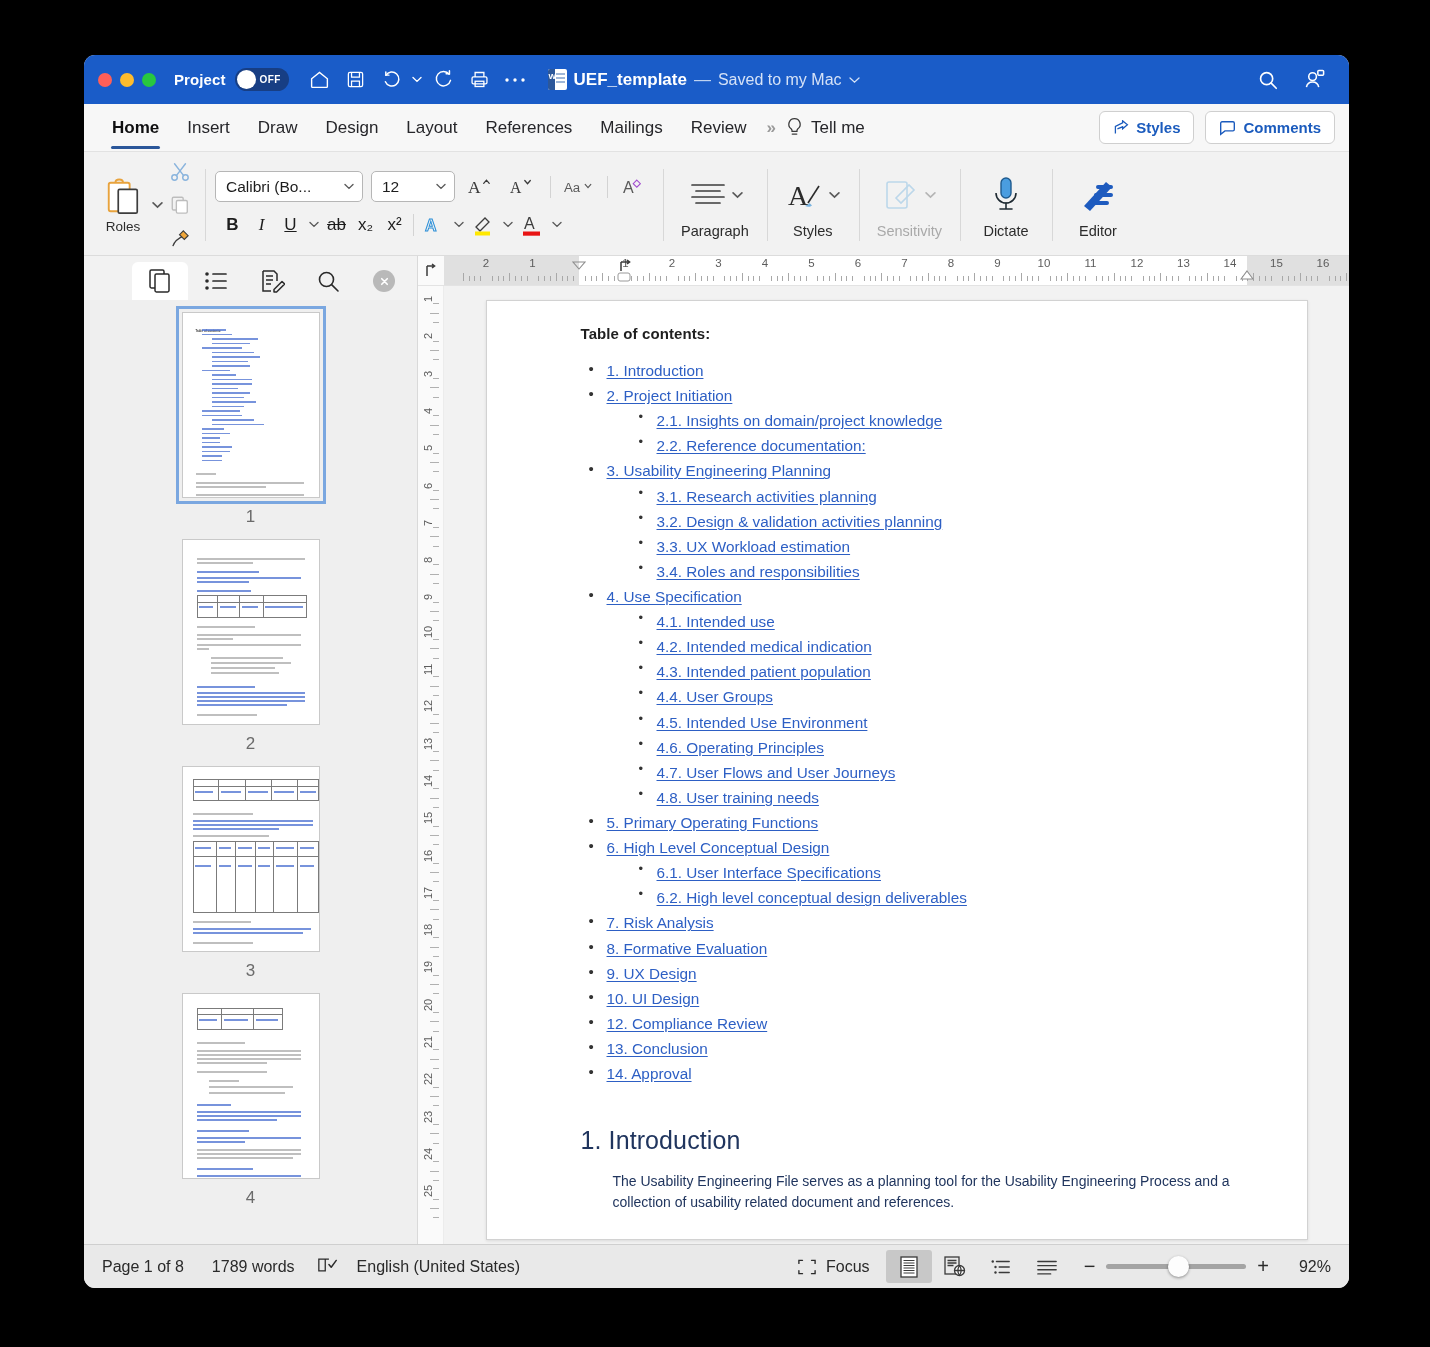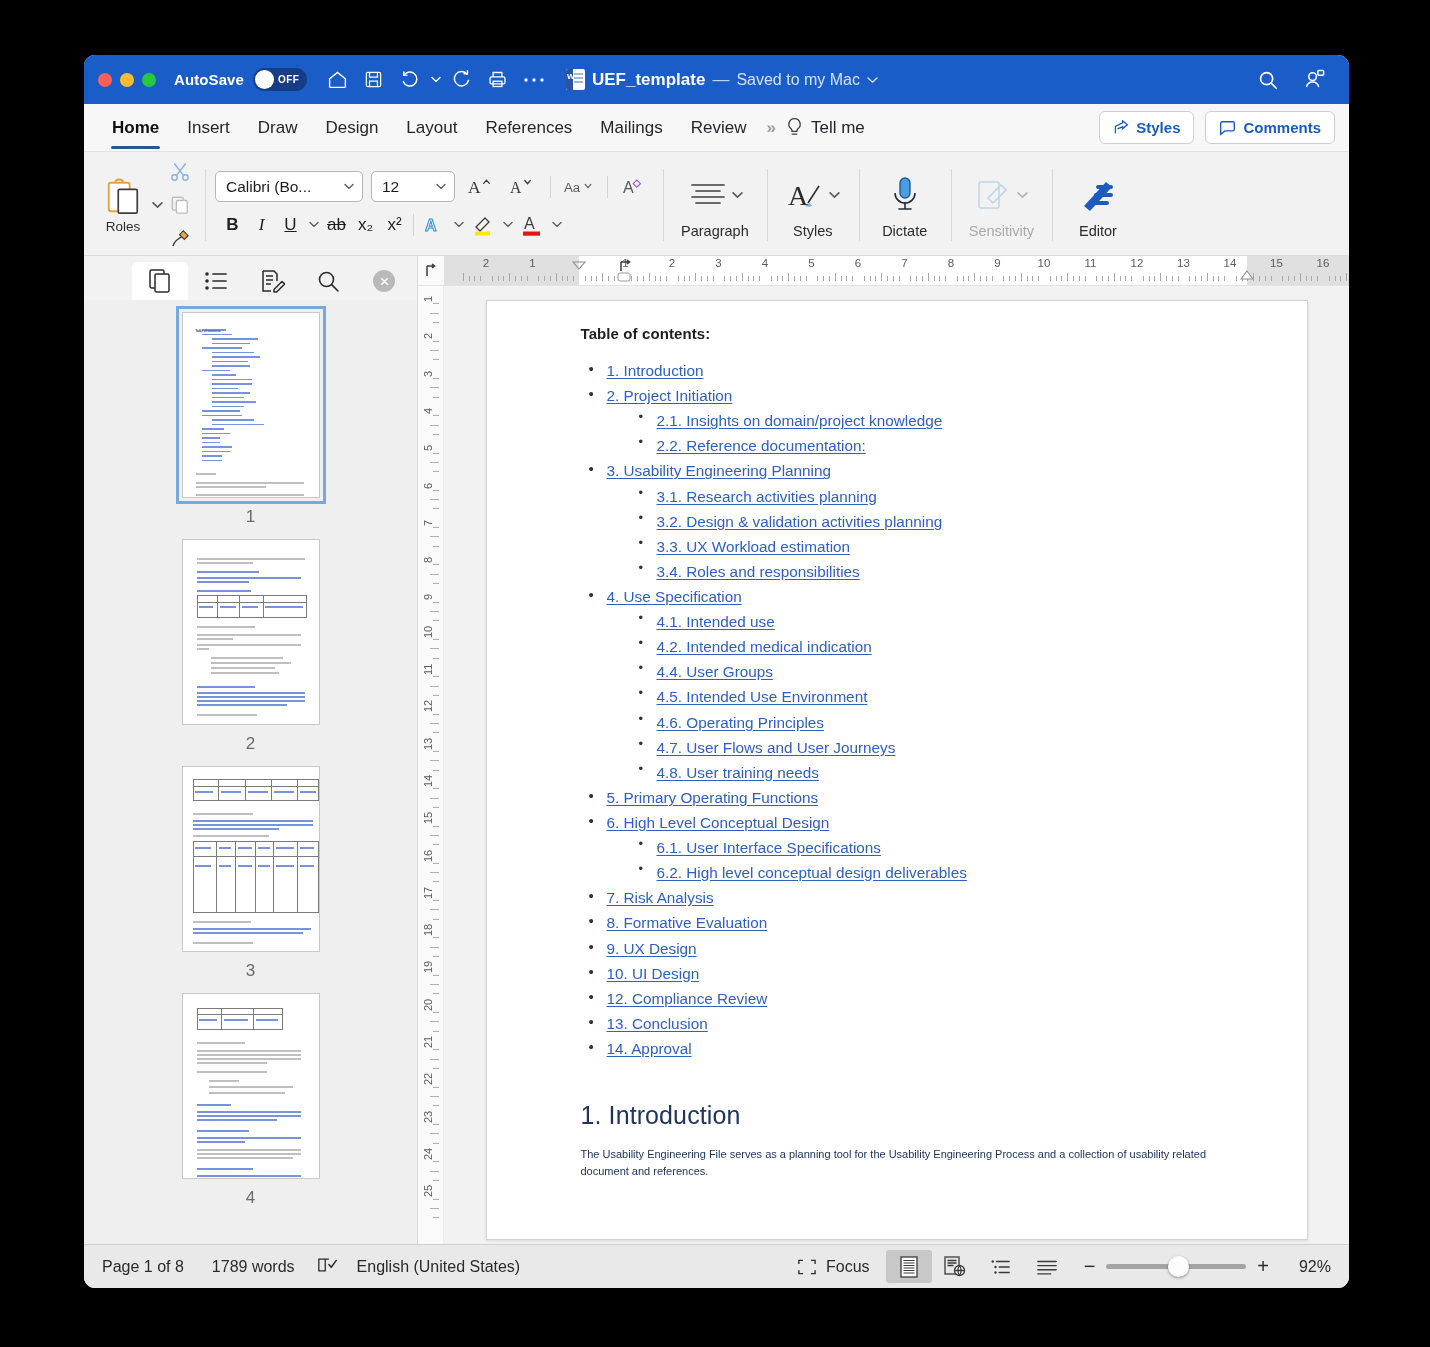--- a/index.html
+++ b/index.html
@@ -195,21 +195,21 @@
   ul.toc li::before {
     content:"•"; position:absolute; left:8px; top:-1px; color:#333; font-size:15px;
   }
   ul.toc li.l2 { padding-left:76px; }
   ul.toc li.l2::before { left:58px; font-size:13px; }
   ul.toc a {
     color:#2d5fc4; text-decoration:underline; font-size:15.3px;
     text-underline-offset:2px;
   }
   .h1 { font-size:25px; color:#20355e; font-weight:400; letter-spacing:.1px; }
-  .bodyp { font-size:11px; color:#20355e; line-height:1.52; }
+  .bodyp { font-size:14px; color:#20355e; line-height:1.52;margin-left:32px; }
 
   
   .statusbar {
     height:44px; background:#e9e9e9; border-top:1px solid #cfcfcf;
     display:flex; align-items:center; padding:0 18px; gap:0;
   }
   .sb { font-size:16px; color:#2a2a2a; }
   .sb-gap { width:28px; }
   .sb-right { margin-left:auto; display:flex; align-items:center; gap:0; }
   .viewbtn { width:46px; height:33px; display:flex; align-items:center; justify-content:center; border-radius:3px;}
@@ -226,21 +226,21 @@
 <div class="window">
 
   <div class="titlebar">
     <div class="traffic">
       <div class="tl r"></div>
       <div class="tl y"></div>
       <div class="tl g"></div>
     </div>
 
     <div class="autosave-wrap">
-      <span class="autosave-label">AutoSave</span>
+      <span class="autosave-label">Project</span>
       <div class="toggle">
         <div class="knob"></div>
         <span class="off">OFF</span>
       </div>
     </div>
 
     <div class="qa">
       <div class="qabtn">
         <svg width="21" height="21" viewBox="0 0 24 24" fill="none" stroke="#fff" stroke-width="1.6">
             <path d="M3 11.2 12 4l9 7.2V20a1 1 0 0 1-1 1H4a1 1 0 0 1-1-1z"></path>
@@ -510,44 +510,44 @@
           </svg>
           <svg width="11" height="8" viewBox="0 0 10 7">
               <path d="M1 1.6 5 5.4 9 1.6" fill="none" stroke="#5a5a5a" stroke-width="1.5" stroke-linecap="round"></path>
             </svg>
         </div>
         <span class="lbl">Styles</span>
       </div>
     </div>
 
     <div class="grp">
+      <div class="bigbtn dis">
+        <div class="ico-row">
+          <svg width="40" height="38" viewBox="0 0 40 38">
+            <rect x="5" y="6" width="20" height="26" rx="2" fill="none" stroke="#bcd7ea" stroke-width="1.6"></rect>
+            <path d="M14 22 27 9l5 5-13 13z" fill="none" stroke="#bcd7ea" stroke-width="1.6"></path>
+          </svg>
+          <svg width="11" height="8" viewBox="0 0 10 7">
+              <path d="M1 1.6 5 5.4 9 1.6" fill="none" stroke="#b5b5b5" stroke-width="1.5" stroke-linecap="round"></path>
+            </svg>
+        </div>
+        <span class="lbl">Sensitivity</span>
+      </div>
+    </div>
+
+    <div class="grp">
       <div class="bigbtn">
         <div class="ico-row">
           <svg width="30" height="40" viewBox="0 0 30 40">
             <rect x="10" y="3" width="10" height="20" rx="5" fill="#4a9de0" stroke="#1f5b8f" stroke-width="1.4"></rect>
             <path d="M5 18a10 10 0 0 0 20 0" fill="none" stroke="#1f2b33" stroke-width="1.6"></path>
             <path d="M15 28v6M9 34h12" stroke="#1f2b33" stroke-width="1.6" stroke-linecap="round"></path>
           </svg>
         </div>
         <span class="lbl">Dictate</span>
-      </div>
-    </div>
-
-    <div class="grp">
-      <div class="bigbtn dis">
-        <div class="ico-row">
-          <svg width="40" height="38" viewBox="0 0 40 38">
-            <rect x="5" y="6" width="20" height="26" rx="2" fill="none" stroke="#bcd7ea" stroke-width="1.6"></rect>
-            <path d="M14 22 27 9l5 5-13 13z" fill="none" stroke="#bcd7ea" stroke-width="1.6"></path>
-          </svg>
-          <svg width="11" height="8" viewBox="0 0 10 7">
-              <path d="M1 1.6 5 5.4 9 1.6" fill="none" stroke="#b5b5b5" stroke-width="1.5" stroke-linecap="round"></path>
-            </svg>
-        </div>
-        <span class="lbl">Sensitivity</span>
       </div>
     </div>
 
     <div class="grp">
       <div class="bigbtn">
         <div class="ico-row">
           <svg width="40" height="38" viewBox="0 0 40 38">
             <path d="M6 30 28 6l6 5-22 24z" fill="#1e5bbf"></path>
             <g stroke="#1e5bbf" stroke-width="4" stroke-linecap="round">
               <path d="M20 11h13M18 19h15M16 27h13"></path>
@@ -1082,20 +1082,21 @@
                 <li class="l2"><a>2.1. Insights on domain/project knowledge</a></li>
                 <li class="l2"><a>2.2. Reference documentation:</a></li>
                 <li class="l1"><a>3. Usability Engineering Planning</a></li>
                 <li class="l2"><a>3.1. Research activities planning</a></li>
                 <li class="l2"><a>3.2. Design &amp; validation activities planning</a></li>
                 <li class="l2"><a>3.3. UX Workload estimation</a></li>
                 <li class="l2"><a>3.4. Roles and responsibilities</a></li>
                 <li class="l1"><a>4. Use Specification</a></li>
                 <li class="l2"><a>4.1. Intended use</a></li>
                 <li class="l2"><a>4.2. Intended medical indication</a></li>
+                <li class="l2"><a>4.3. Intended patient population</a></li>
                 <li class="l2"><a>4.4. User Groups</a></li>
                 <li class="l2"><a>4.5. Intended Use Environment</a></li>
                 <li class="l2"><a>4.6. Operating Principles</a></li>
                 <li class="l2"><a>4.7. User Flows and User Journeys</a></li>
                 <li class="l2"><a>4.8. User training needs</a></li>
                 <li class="l1"><a>5. Primary Operating Functions</a></li>
                 <li class="l1"><a>6. High Level Conceptual Design </a></li>
                 <li class="l2"><a>6.1. User Interface Specifications</a></li>
                 <li class="l2"><a>6.2. High level conceptual design deliverables</a></li>
                 <li class="l1"><a>7. Risk Analysis</a></li>

